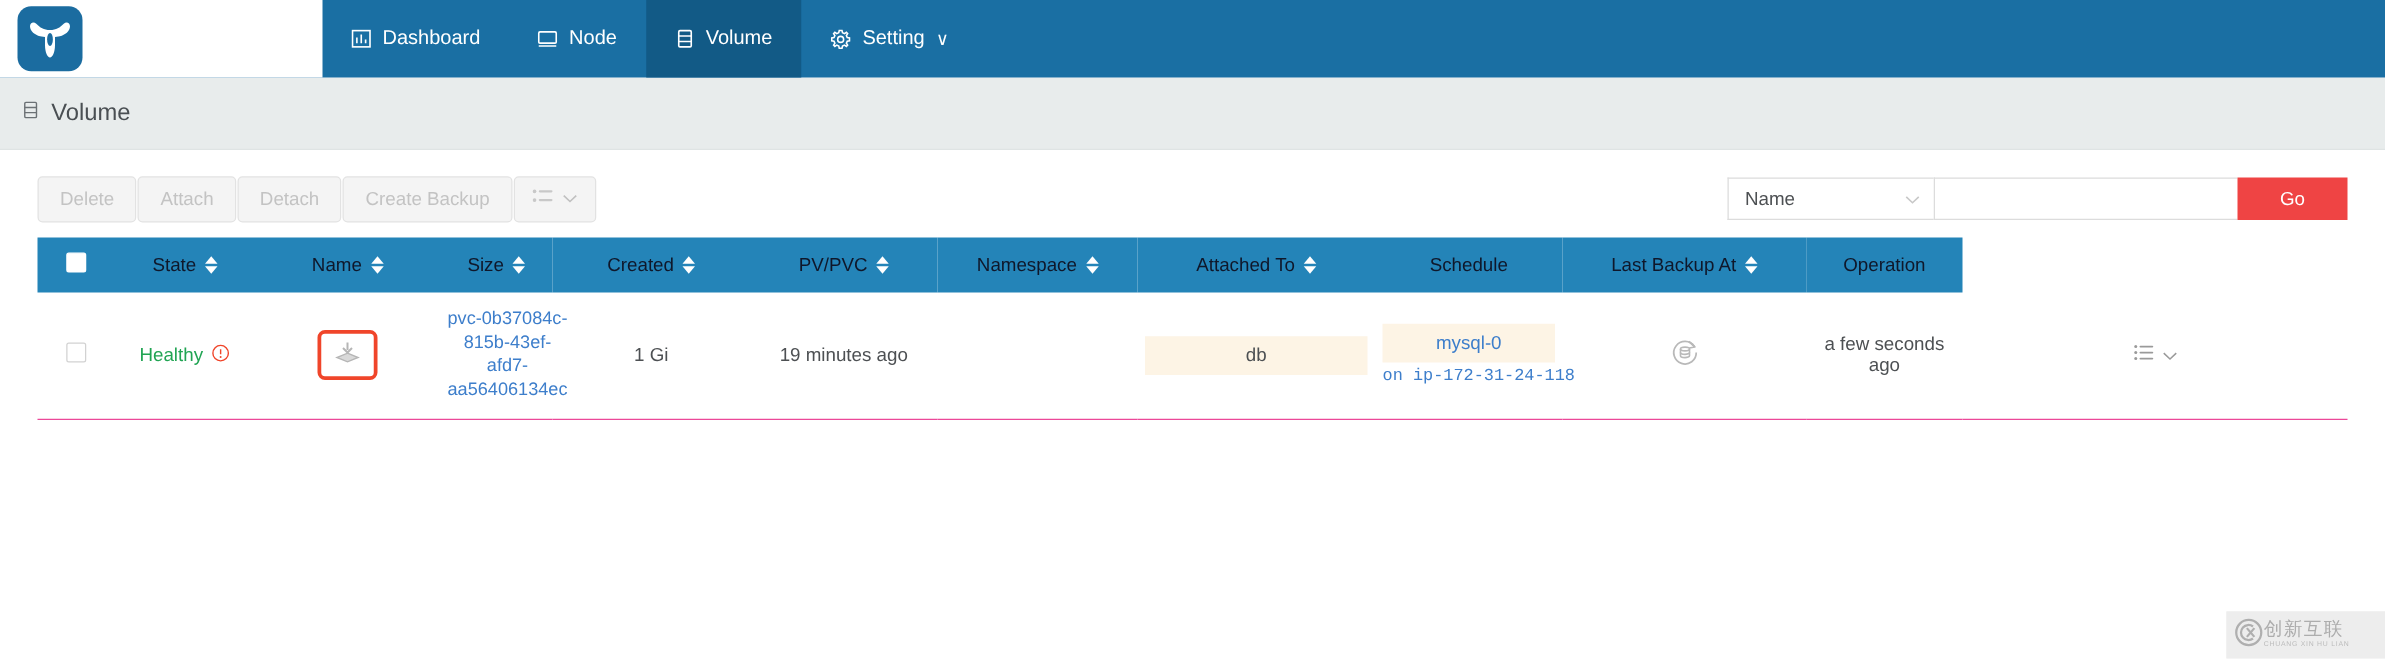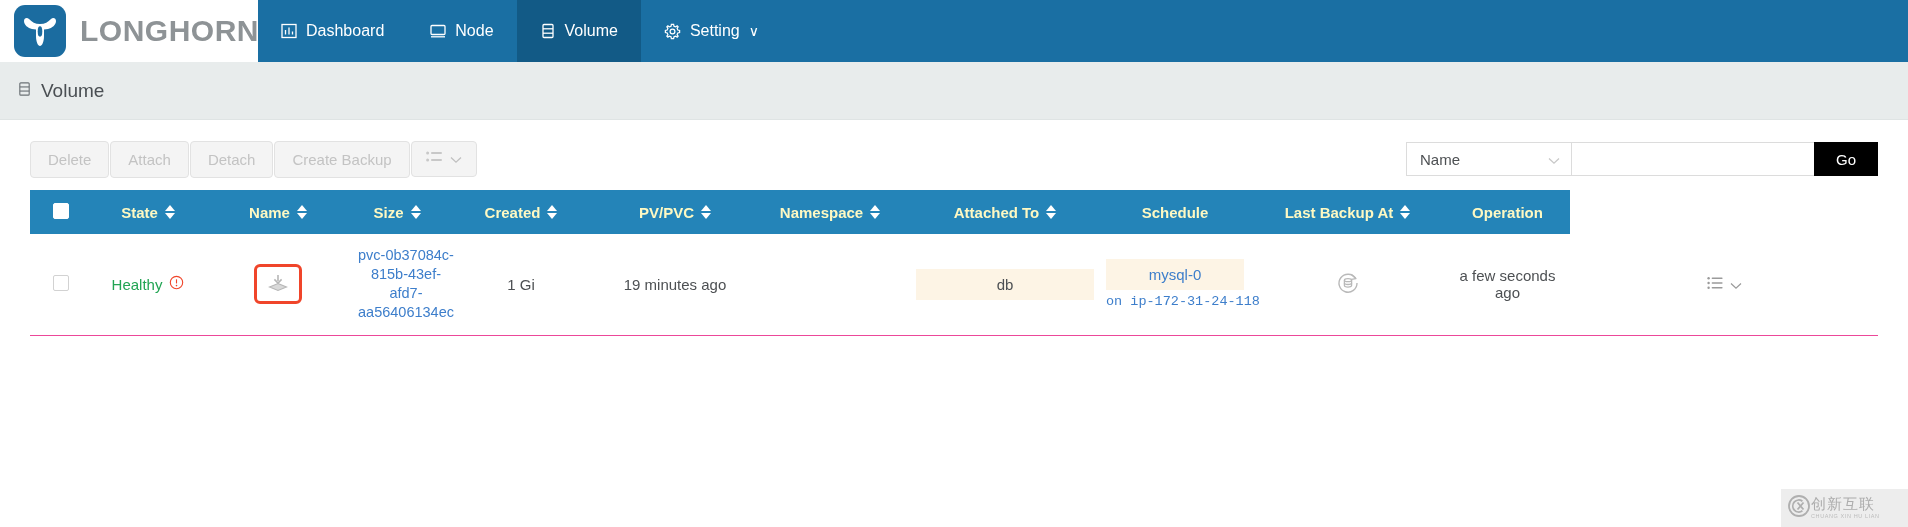--- a/index.html
+++ b/index.html
@@ -127,36 +127,36 @@
     width: 243px;
     border: 1px solid #dcdcdc;
     border-right: none;
     background: #fff;
     font-size: 14px;
     padding: 0 10px;
     outline: none;
     font-family: "Liberation Sans", sans-serif;
   }
   .go-btn {
-    background: #000000;
+    background: #ef4444;
     color: #fff;
     border: none;
-    padding: 0 22px;
+    padding: 0 34px;
     font-size: 15px;
     cursor: pointer;
     font-family: "Liberation Sans", sans-serif;
   }
 
   
   table.vol { width: 100%; border-collapse: collapse; table-layout: fixed; }
   table.vol thead th {
     background: #2484B8;
-    color: #fef9c3;
+    color: #0f172a;
     font-size: 15px;
-    font-weight: bold;
+    font-weight: normal;
     height: 44px;
     padding: 0 6px;
     white-space: nowrap;
   }
   .th-inner { display: inline-flex; align-items: center; gap: 7px; justify-content: center; }
   .sorter { display: inline-flex; flex-direction: column; line-height: 0; gap: 2px; }
   .sorter i { display: block; width: 0; height: 0; border-left: 5px solid transparent; border-right: 5px solid transparent; }
   .sorter i.up { border-bottom: 6px solid #ffffff; }
   .sorter i.dn { border-top: 6px solid #ffffff; }
 
@@ -224,21 +224,20 @@
 <body>
 
 <div class="navbar">
   <div class="brand">
     <div class="brand-mark">
       <svg width="36" height="34" viewBox="0 0 36 34" aria-hidden="true">
         <path d="M2 7 C2 4 5 3 7 5 C10 8 13 10 18 10 C23 10 26 8 29 5 C31 3 34 4 34 7 C34 11 30 14 26 15 L22 15.5 L22 22 C22 28 20 32 18 32 C16 32 14 28 14 22 L14 15.5 L10 15 C6 14 2 11 2 7 Z" fill="#ffffff"></path>
         <ellipse cx="18" cy="17.5" rx="2.3" ry="5.2" fill="#1B6CA0"></ellipse>
       </svg>
     </div>
-    <span class="brand-name">LONGHORN</span>
   </div>
 
   <div class="nav-items">
     <div class="nav-item">
       <span>
         <svg width="16" height="16" viewBox="0 0 16 16">
             <g fill="none" stroke="#fff" stroke-width="1.3">
           <rect x="1" y="1.5" width="14" height="13"></rect>
               <line x1="4.5" y1="11.5" x2="4.5" y2="7"></line>
               <line x1="8" y1="11.5" x2="8" y2="4.5"></line>

